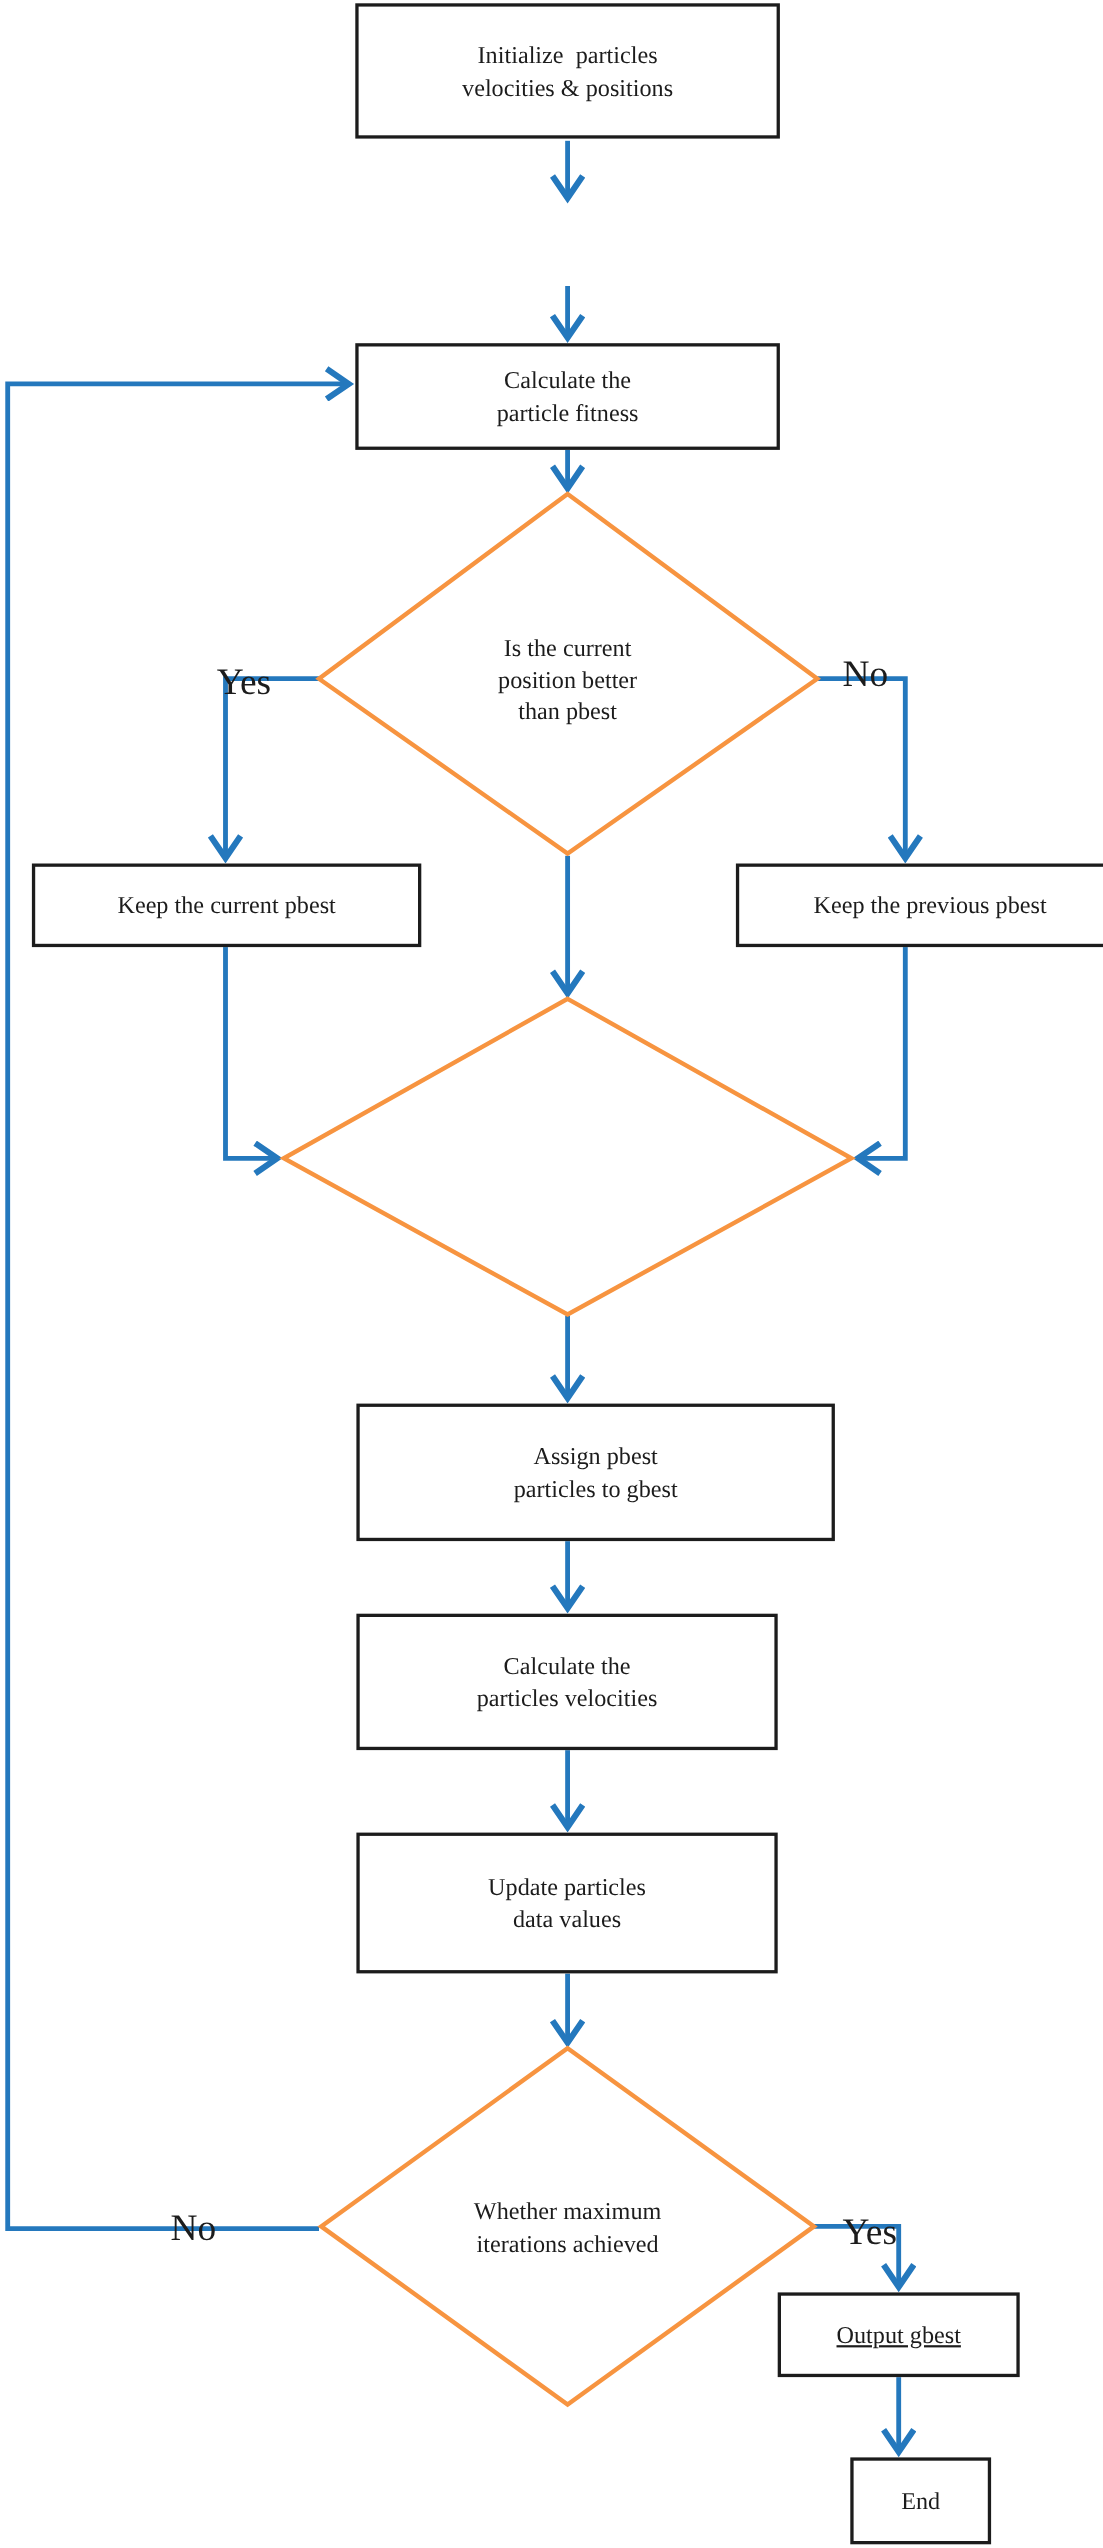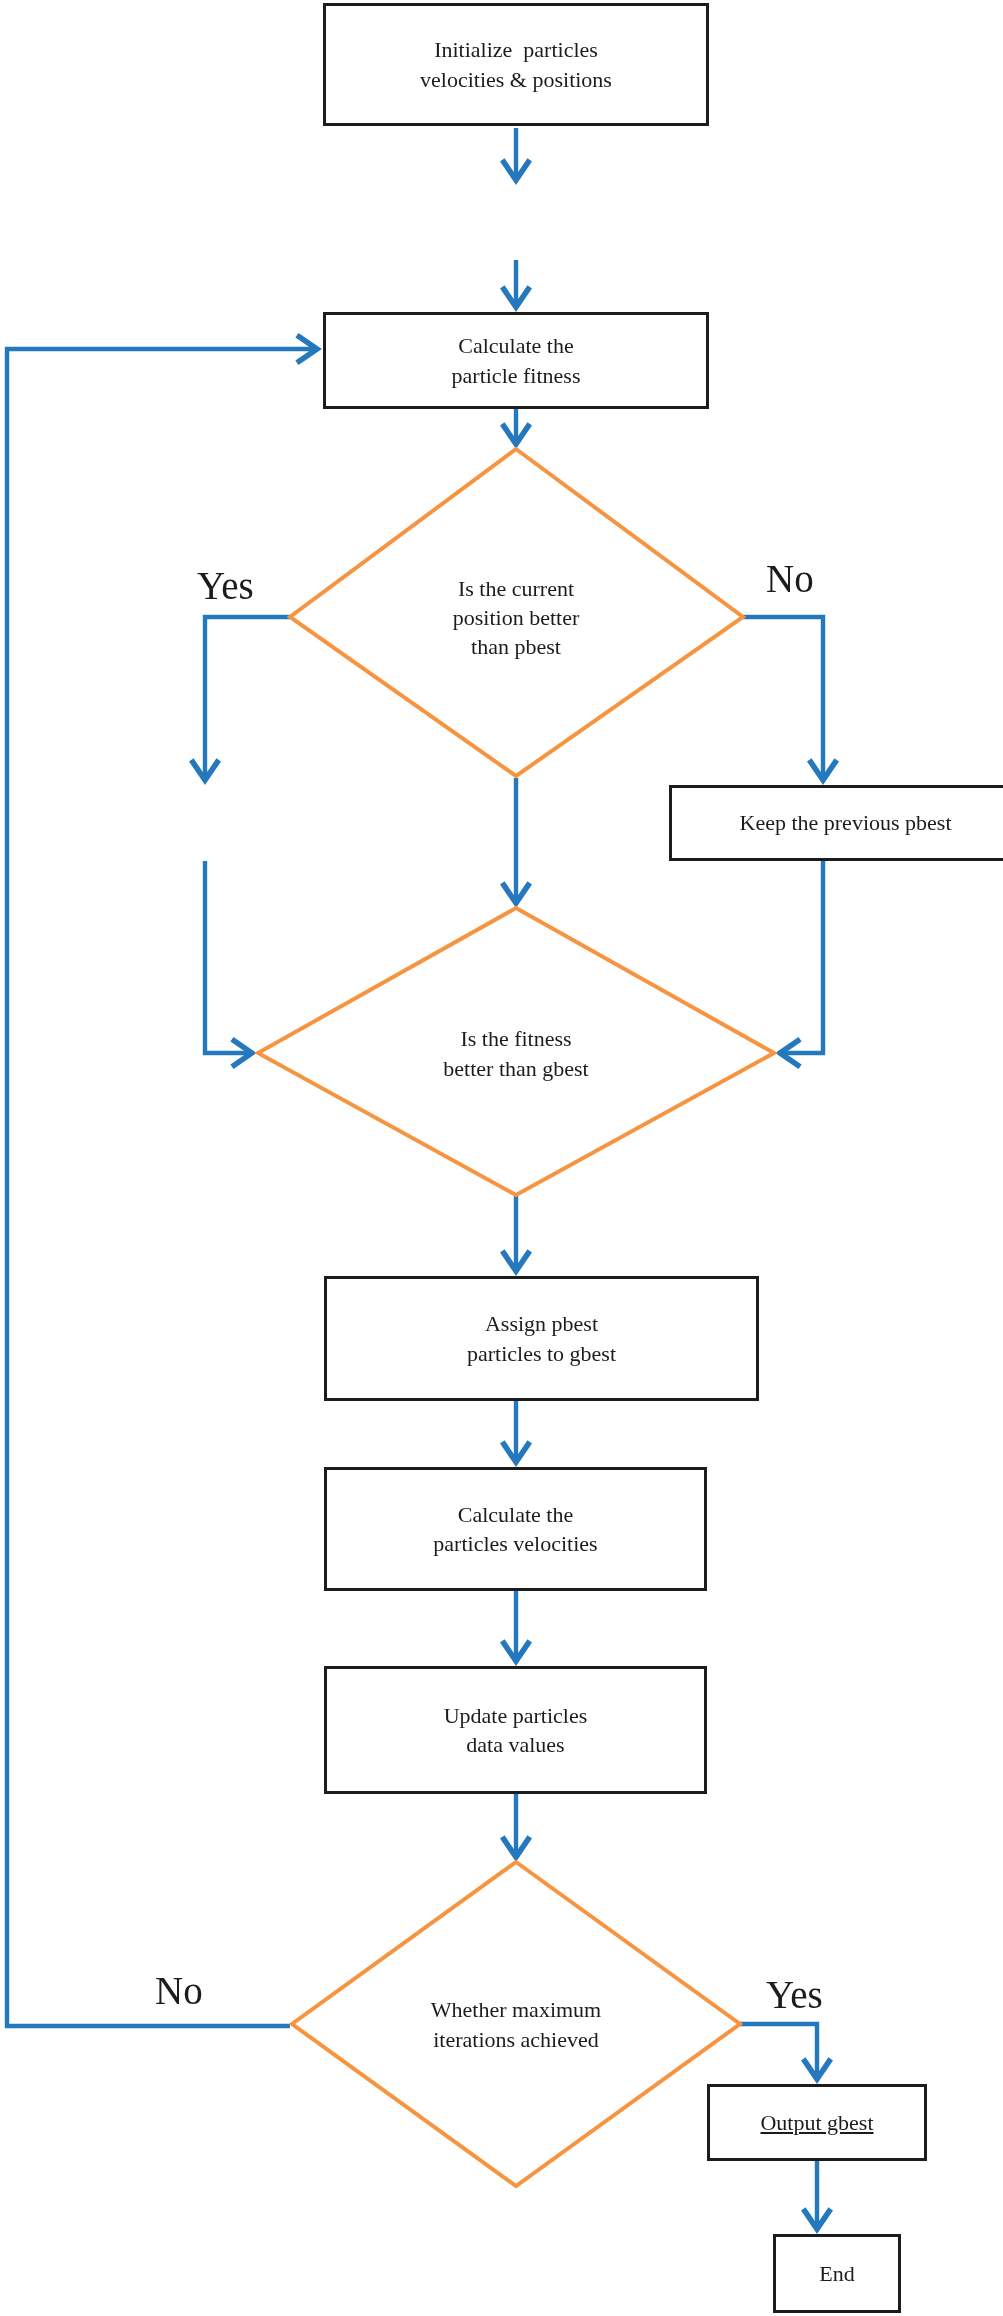--- a/index.html
+++ b/index.html
@@ -37,22 +37,23 @@
     flex-direction: column;
     align-items: center;
     justify-content: center;
     text-align: center;
     font-size: 22px;
     line-height: 1.32;
     pointer-events: none;
   }
   .edge-label {
     position: absolute;
-    font-size: 39px;
+    font-size: 34px;
     white-space: pre;
+    margin-top: 39px;
   }
 </style>
 </head>
 <body>
 
 <div class="canvas">
 
   <svg class="wires" viewBox="0 0 1003 2316">
     <defs>
       <marker id="arrowBlue" viewBox="0 0 12 12" refX="8.6" refY="6" markerWidth="7.2" markerHeight="7.2" orient="auto" markerUnits="strokeWidth">
@@ -89,20 +90,23 @@
     <div class="line">Initialize  particles</div>
     <div class="line">velocities &amp; positions</div>
   </div>
 
 
   <div class="node" style="left:323px; top:312px; width:386px; height:97px;">
     <div class="line">Calculate the</div>
     <div class="line">particle fitness</div>
   </div>
 
+  <div class="node" style="left:29px; top:785px; width:354px; height:76px;">
+    <div class="line">Keep the current pbest</div>
+  </div>
 
   <div class="node" style="left:645px; top:785px; width:353px; height:76px;margin-left:24px;">
     <div class="line">Keep the previous pbest</div>
   </div>
 
   <div class="node" style="left:324px; top:1276px; width:435px; height:125px;">
     <div class="line">Assign pbest</div>
     <div class="line">particles to gbest</div>
   </div>
 
@@ -123,24 +127,20 @@
   <div class="node" style="left:749px; top:2234px; width:128px; height:79px;margin-left:24px;">
     <div class="line">End</div>
   </div>
 
   <div class="dtext" style="left:346px; top:545px; width:340px; height:145px;">
     <div class="line">Is the current</div>
     <div class="line">position better</div>
     <div class="line">than pbest</div>
   </div>
 
-  <div class="dtext" style="left:346px; top:1005px; width:340px; height:97px;">
-    <div class="line">Is the fitness</div>
-    <div class="line">better than gbest</div>
-  </div>
 
   <div class="dtext" style="left:336px; top:1976px; width:360px; height:97px;">
     <div class="line">Whether maximum</div>
     <div class="line">iterations achieved</div>
   </div>
 
   <div class="edge-label" style="left:197px; top:563px;">Yes</div>
   <div class="edge-label" style="left:766px; top:556px;">No</div>
   <div class="edge-label" style="left:155px; top:1968px;">No</div>
   <div class="edge-label" style="left:766px; top:1972px;">Yes</div>

